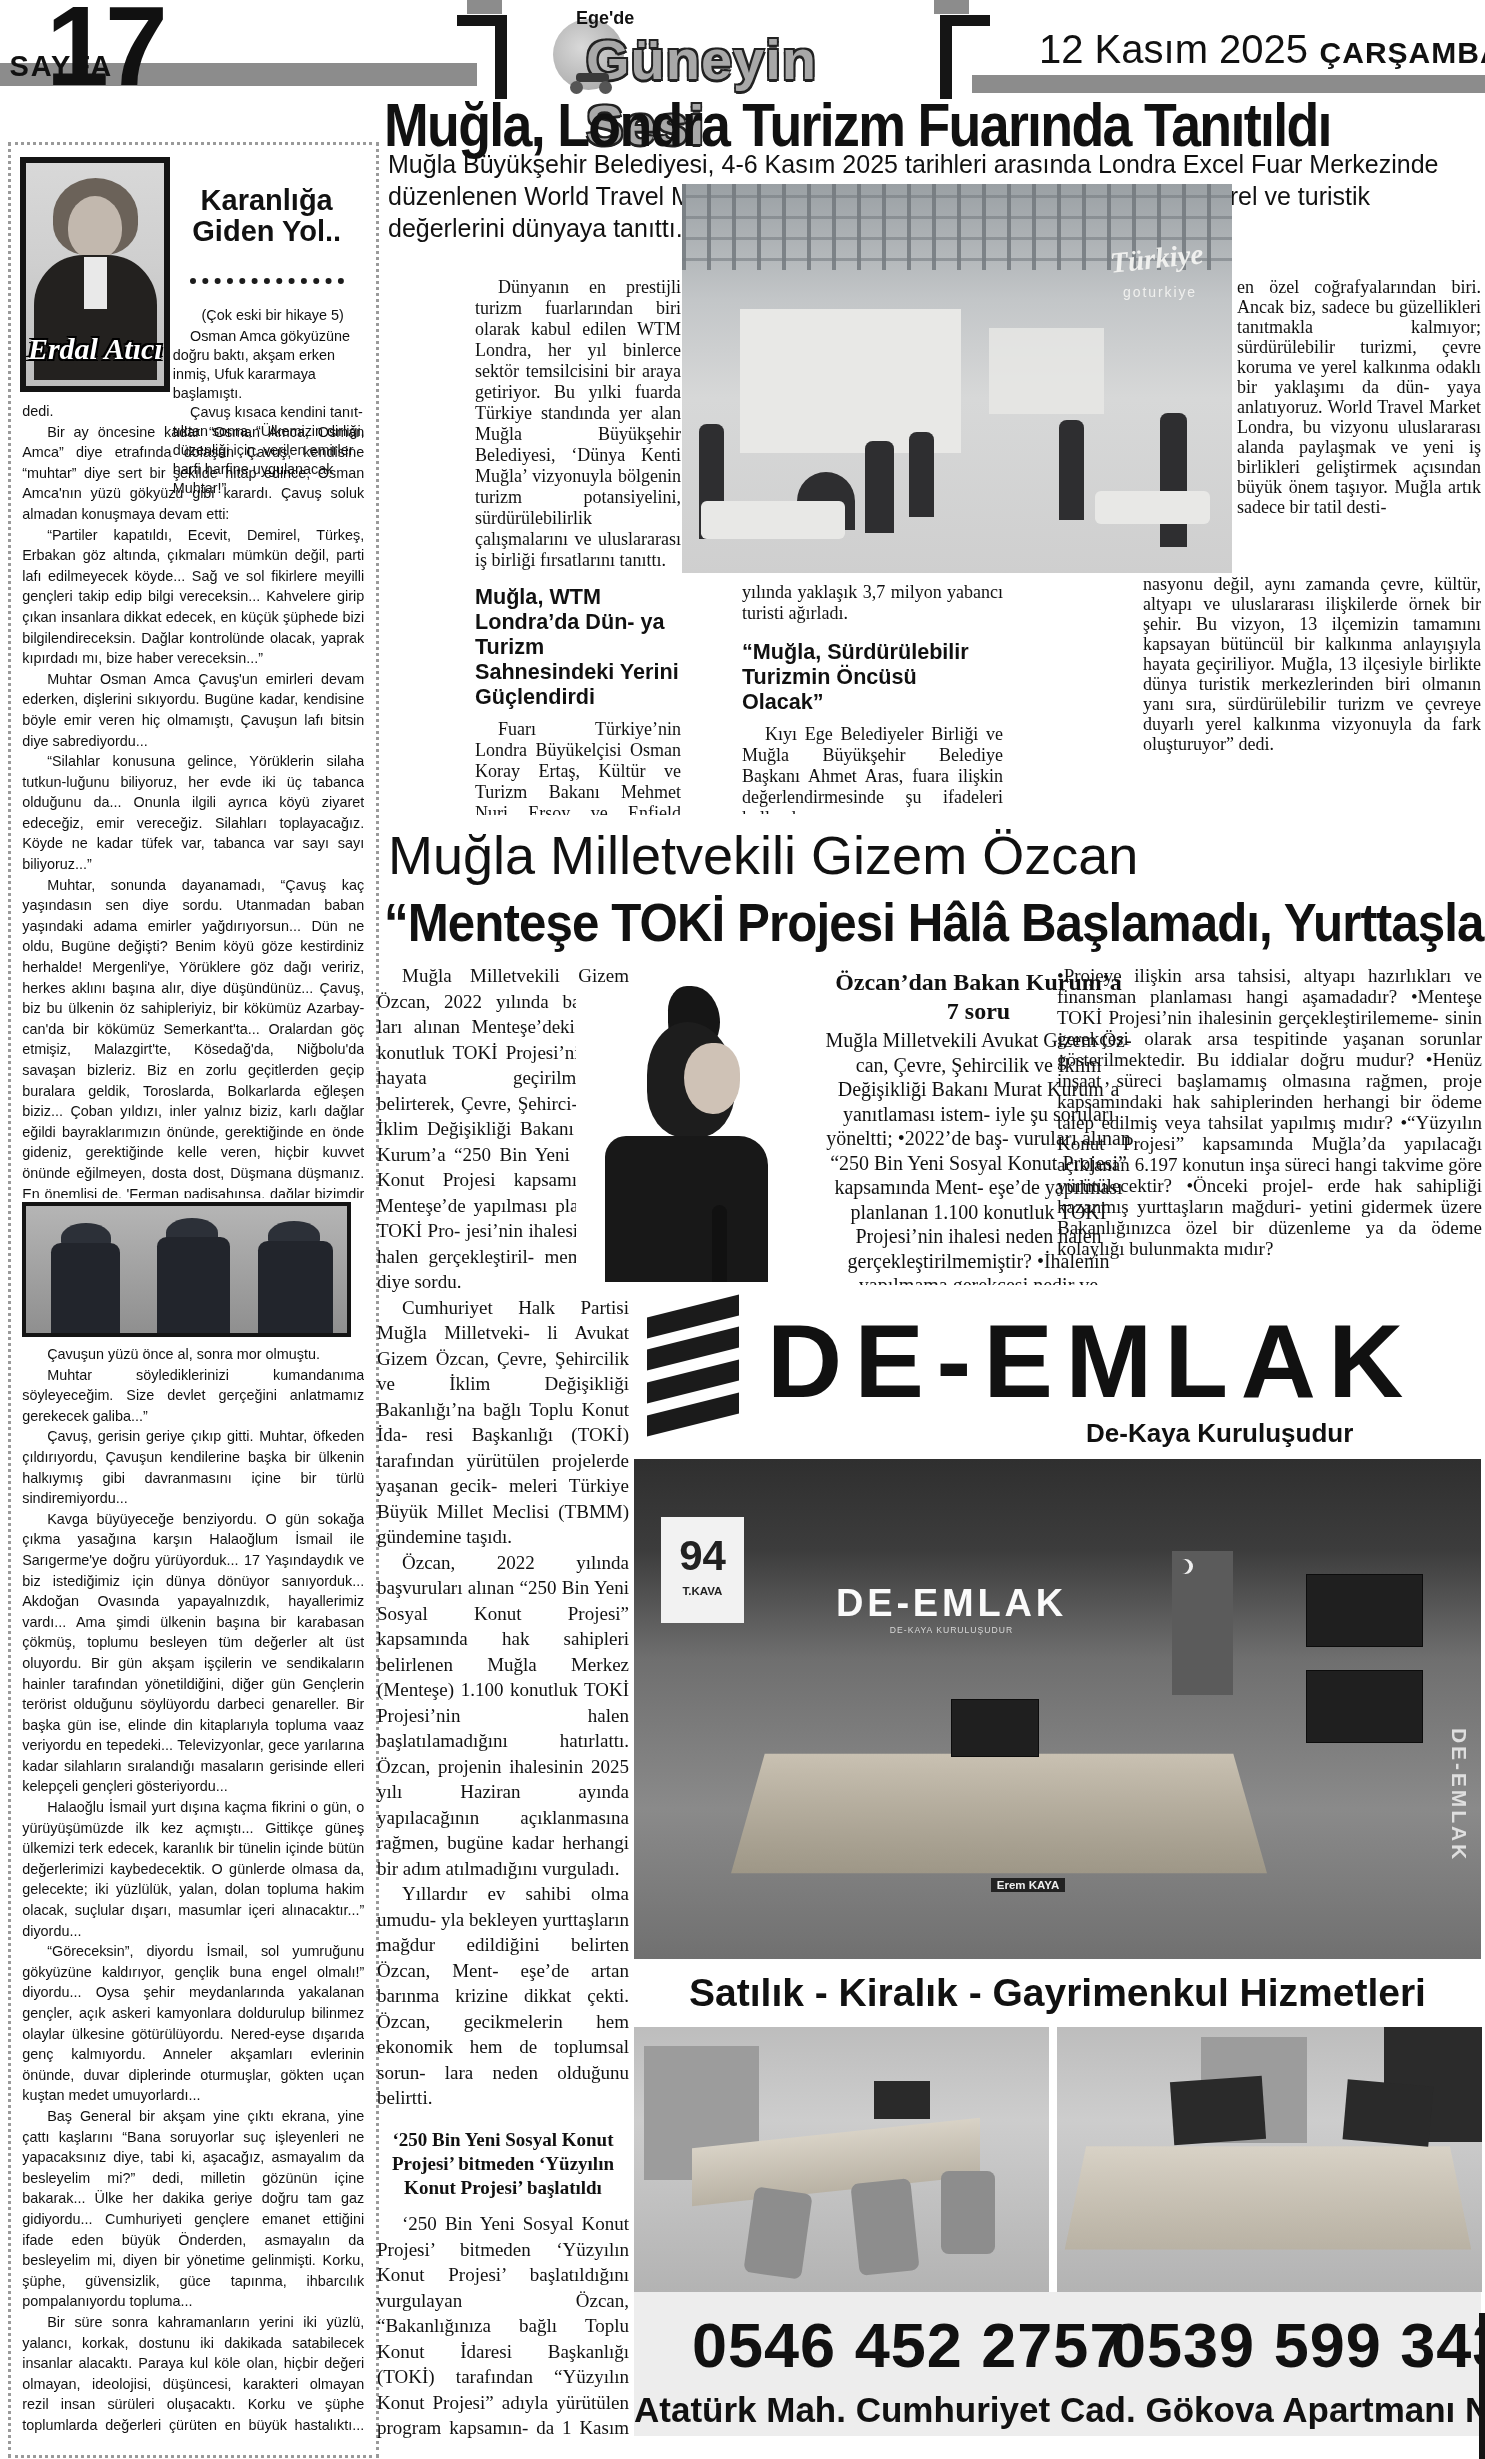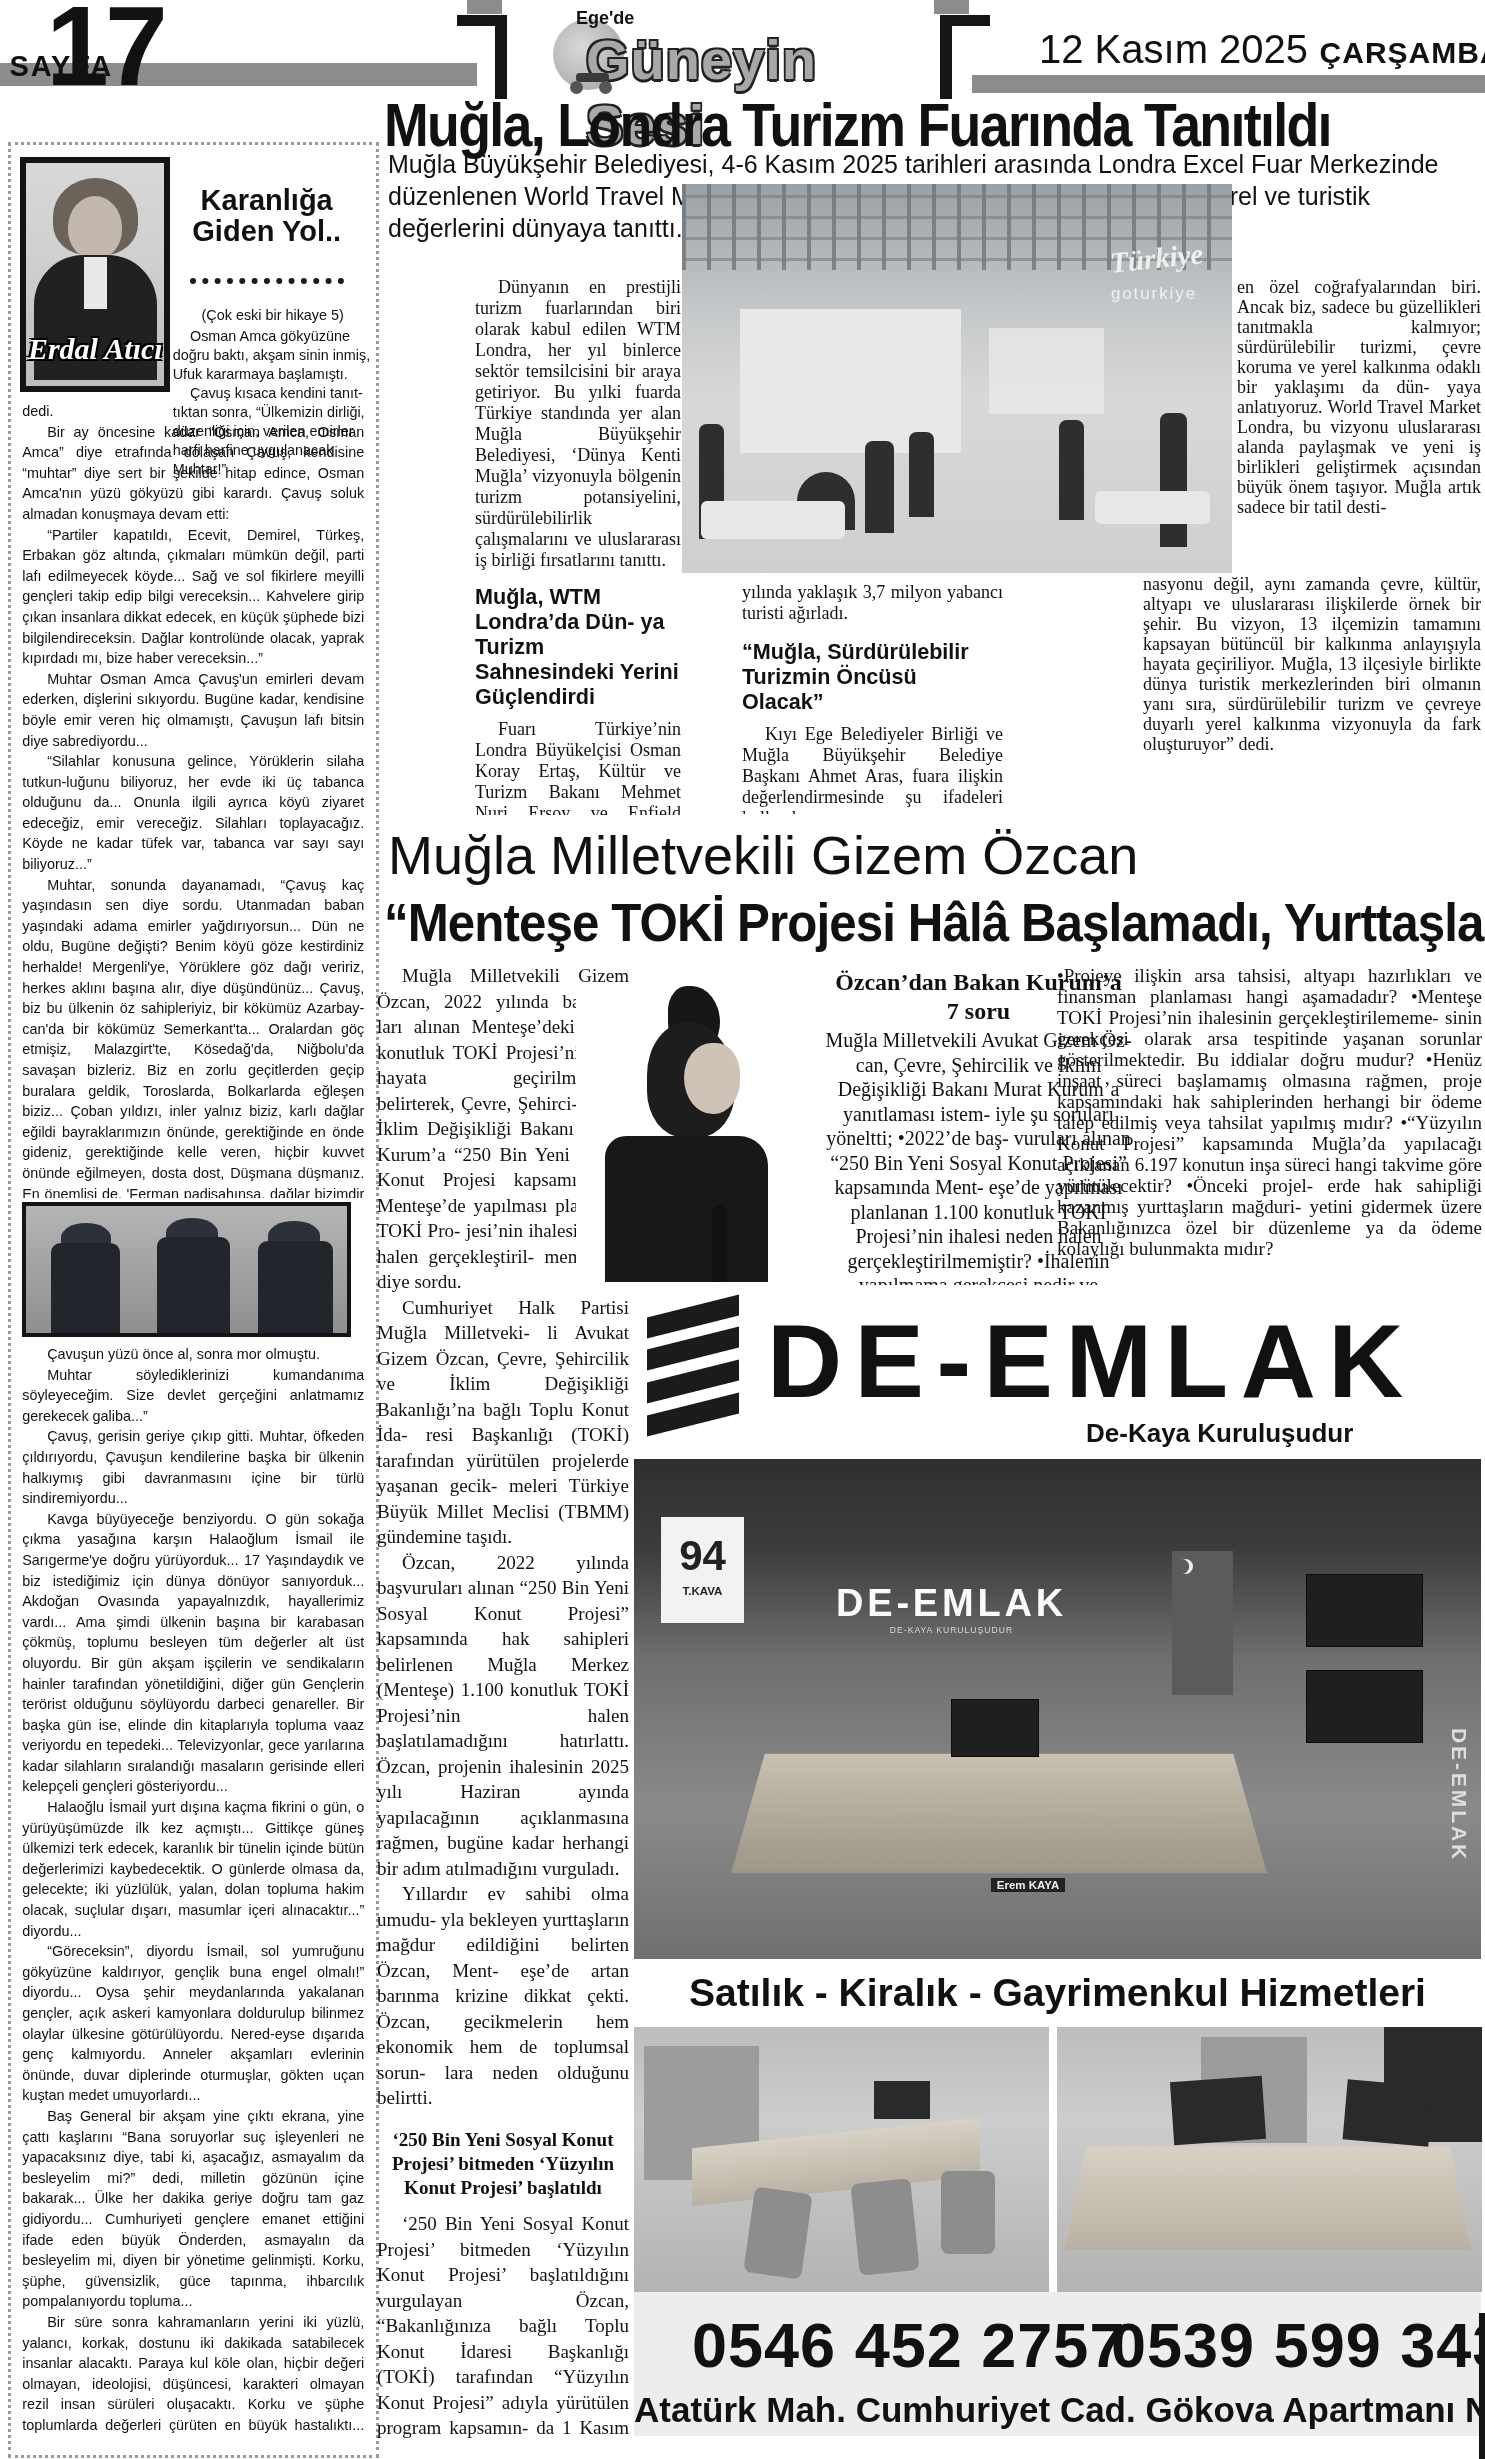--- a/index.html
+++ b/index.html
@@ -133,21 +133,21 @@
     </div>
 
     <div class="abs story-title" style="left:154px;top:40px;width:204px;">
       <div>Karanlığa</div>
       <div>Giden Yol..</div>
     </div>
     <div class="abs dotsep" style="left:179px;top:133px;width:154px;"></div>
 
     <div class="abs story-intro" style="left:162px;top:161px;width:200px;">
       <p class="c" style="margin:0 0 1.9px 0;">(Çok eski bir hikaye 5)</p>
-      <p style="margin:0;text-indent:17.3px;">Osman Amca gökyüzüne doğru baktı, akşam sinin inmiş, Ufuk kararmaya başlamıştı.</p>
+      <p style="margin:0;text-indent:17.3px;">Osman Amca gökyüzüne doğru baktı, akşam erken inmiş, Ufuk kararmaya başlamıştı.</p>
       <p style="margin:0;text-indent:17.3px;">Çavuş kısaca kendini tanıt-tıktan sonra, “Ülkemizin dirliği, düzenliği için, verilen emirler harfi harfine uygulanacak Muhtar!”</p>
     </div>
 
     <div class="abs storytext" style="left:11.5px;top:256px;width:342px;height:797px;overflow:hidden;">
       <p style="text-indent:0;">dedi.</p>
       <p>Bir ay öncesine kadar “Osman Amca, Osman Amca” diye etrafında dolaşan Çavuş, kendisine “muhtar” diye sert bir şekilde hitap edince,  Osman Amca'nın yüzü gökyüzü gibi karardı. Çavuş soluk almadan konuşmaya devam etti:</p>
       <p>“Partiler kapatıldı, Ecevit, Demirel, Türkeş, Erbakan göz altında, çıkmaları mümkün değil, parti lafı edilmeyecek köyde... Sağ ve sol fikirlere meyilli gençleri takip edip bilgi vereceksin...  Kahvelere girip çıkan insanlara dikkat edecek, en küçük şüphede bizi bilgilendireceksin. Dağlar kontrolünde olacak,  yaprak kıpırdadı mı, bize haber vereceksin...”</p>
       <p>Muhtar Osman Amca Çavuş'un emirleri devam ederken, dişlerini sıkıyordu. Bugüne kadar, kendisine böyle emir veren hiç olmamıştı, Çavuşun lafı bitsin diye sabrediyordu...</p>
       <p>“Silahlar konusuna gelince, Yörüklerin silaha tutkun-luğunu biliyoruz, her evde iki üç tabanca olduğunu da... Onunla ilgili ayrıca köyü ziyaret edeceğiz, emir vereceğiz. Silahları toplayacağız. Köyde ne kadar tüfek var, tabanca var sayı sayı biliyoruz...”</p>
       <p>Muhtar, sonunda dayanamadı, “Çavuş kaç yaşındasın sen diye sordu. Utanmadan baban yaşındaki adama emirler yağdırıyorsun... Dün ne oldu, Bugüne değişti? Benim köyü göze kestirdiniz herhalde! Mergenli'ye, Yörüklere göz dağı veririz, herkes aklını başına alır, diye düşündünüz... Çavuş, biz bu ülkenin öz sahipleriyiz, bir kökümüz Azarbay-can'da bir kökümüz Semerkant'ta... Oralardan göç etmişiz, Malazgirt'te, Kösedağ'da, Niğbolu'da savaşan bizleriz. Biz en zorlu geçitlerden geçip buralara geldik, Toroslarda, Bolkarlarda eğleşen biziz... Çoban yıldızı, inler yalnız biziz, karlı dağlar eğildi bayraklarımızın önünde, gerektiğinde en önde gideniz, gerektiğinde kelle veren, hiçbir kuvvet önünde eğilmeyen, dosta dost, Düşmana düşmanız. En önemlisi de, 'Ferman padişahınsa, dağlar bizimdir diyenleriz! Biz doğru olanı, gerekeni yaparız, ama kendi çocuklarımızı takip edip ih-bar etmeyiz, ihbarı alçaklık sayarız... Bizim kendi doğrularımız vardır. Ülkeyi kan gölü yaptı alçaklar! Köylere saldırırken neredeydiniz? Subayına selam söyle, keşke bir zahmet edip kendi gelseydi, keşke bir kahvemi daha içseydi, işgal kuvvetleri gibi emirler yağdırmasaydı, suçlu gibi muamele etmeseydi... Çavuş, şu kutu gibi evlerde yaşayan insan, çile çekse de yaşar, ama özgürlüğü kısıtlanırsa yaşayamaz!..”</p>
@@ -177,21 +177,21 @@
 
   <div class="abs headline1" style="left:384px;top:90px;">Muğla, Londra Turizm Fuarında Tanıtıldı</div>
   <div class="abs lede" style="left:388px;top:148px;width:1095px;">Muğla Büyükşehir Belediyesi, 4-6 Kasım 2025 tarihleri arasında Londra Excel Fuar Merkezinde düzenlenen World Travel Market London 2025’e katılarak kentin doğal, kültürel ve turistik değerlerini dünyaya tanıttı.</div>
 
   <div class="abs fairphoto" style="left:682px;top:184px;width:550px;height:389px;">
     <div class="abs truss" style="left:0;top:0;width:550px;height:86px;"></div>
     <div class="abs truss2" style="left:0;top:9.6px;width:550px;height:67px;"></div>
     <div class="abs stand" style="left:58px;top:125px;width:221px;height:144px;"></div>
     <div class="abs stand" style="left:307px;top:144px;width:115px;height:86px;opacity:.8;"></div>
     <div class="abs turkiye" style="right:29px;top:58px;font-size:29px;transform:rotate(-6deg);opacity:.95;">Türkiye</div>
-    <div class="abs" style="right:35px;top:100px;font-size:17px;color:#f0f0ee;letter-spacing:1.9px;">goturkiye</div>
+    <div class="abs" style="right:35px;top:100px;font-size:14px;color:#f0f0ee;letter-spacing:1.9px;">goturkiye</div>
     <div class="abs fig" style="left:17.3px;top:240px;width:25px;height:115px;"></div>
     <div class="abs fig" style="left:183px;top:257px;width:29px;height:92px;"></div>
     <div class="abs fig" style="left:227px;top:248px;width:25px;height:85px;"></div>
     <div class="abs fig" style="left:377px;top:236px;width:25px;height:100px;"></div>
     <div class="abs fig" style="left:478px;top:229px;width:27px;height:134px;"></div>
     <div class="abs fig" style="left:115px;top:288px;width:58px;height:58px;border-radius:50% 50% 0 0;"></div>
     <div class="abs stand" style="left:19px;top:317px;width:144px;height:38px;border-radius:5.8px;"></div>
     <div class="abs stand" style="left:413px;top:307px;width:115px;height:33px;border-radius:5.8px;"></div>
   </div>
 

